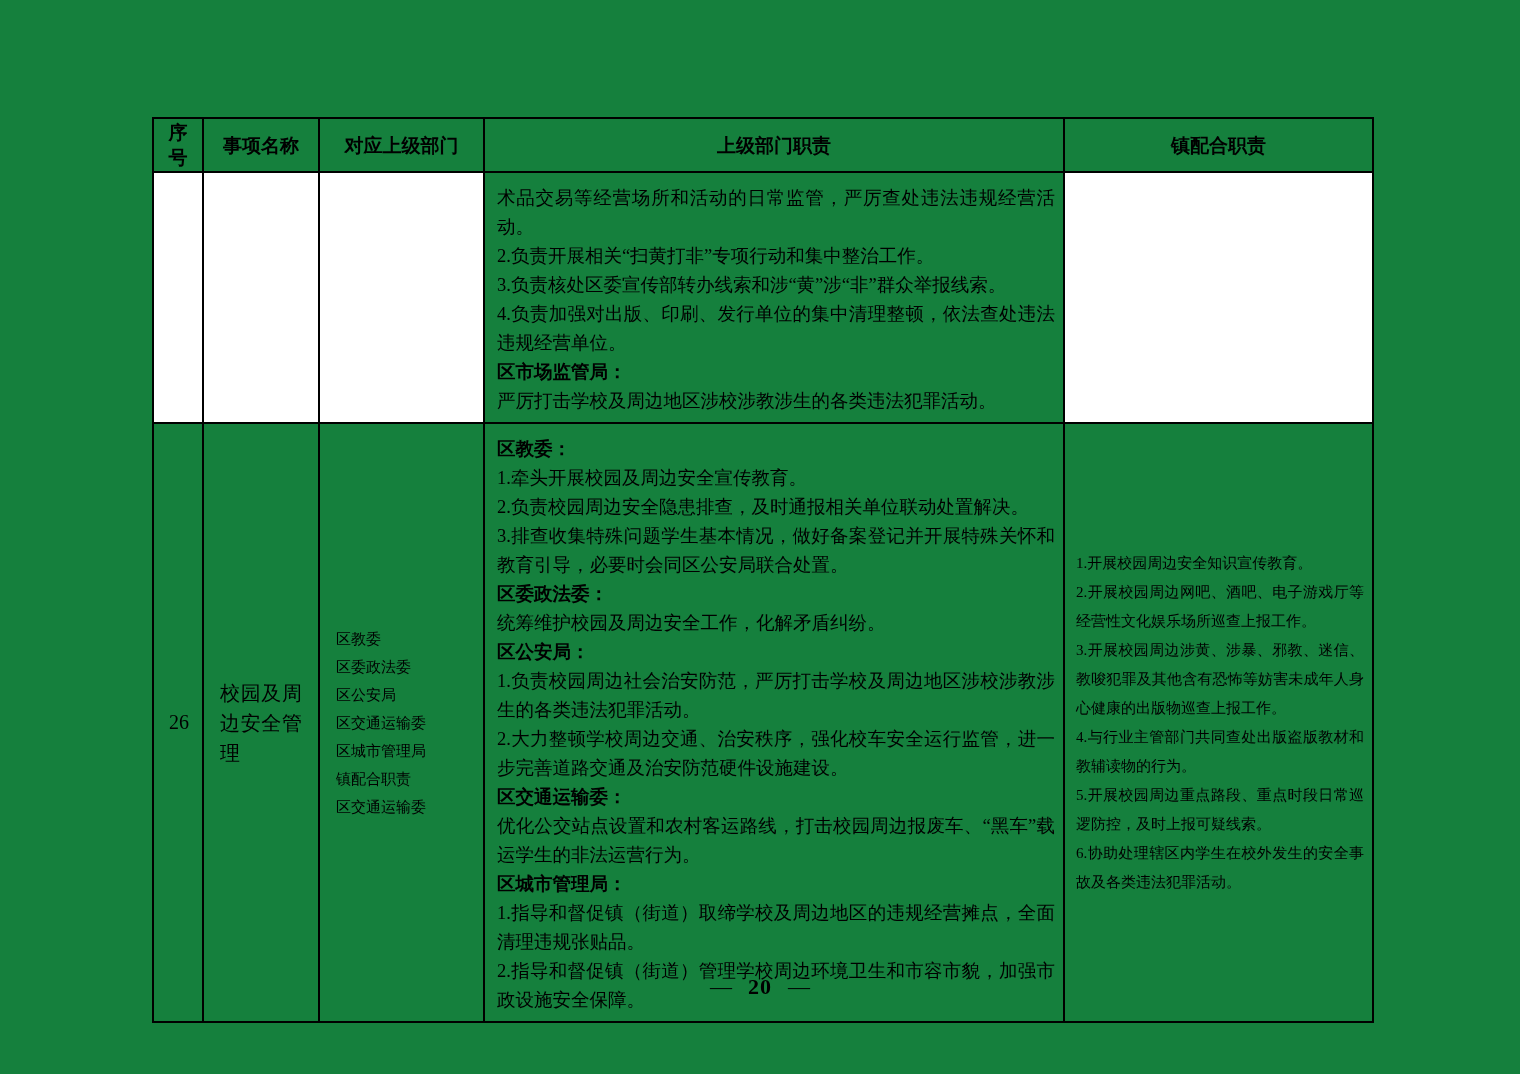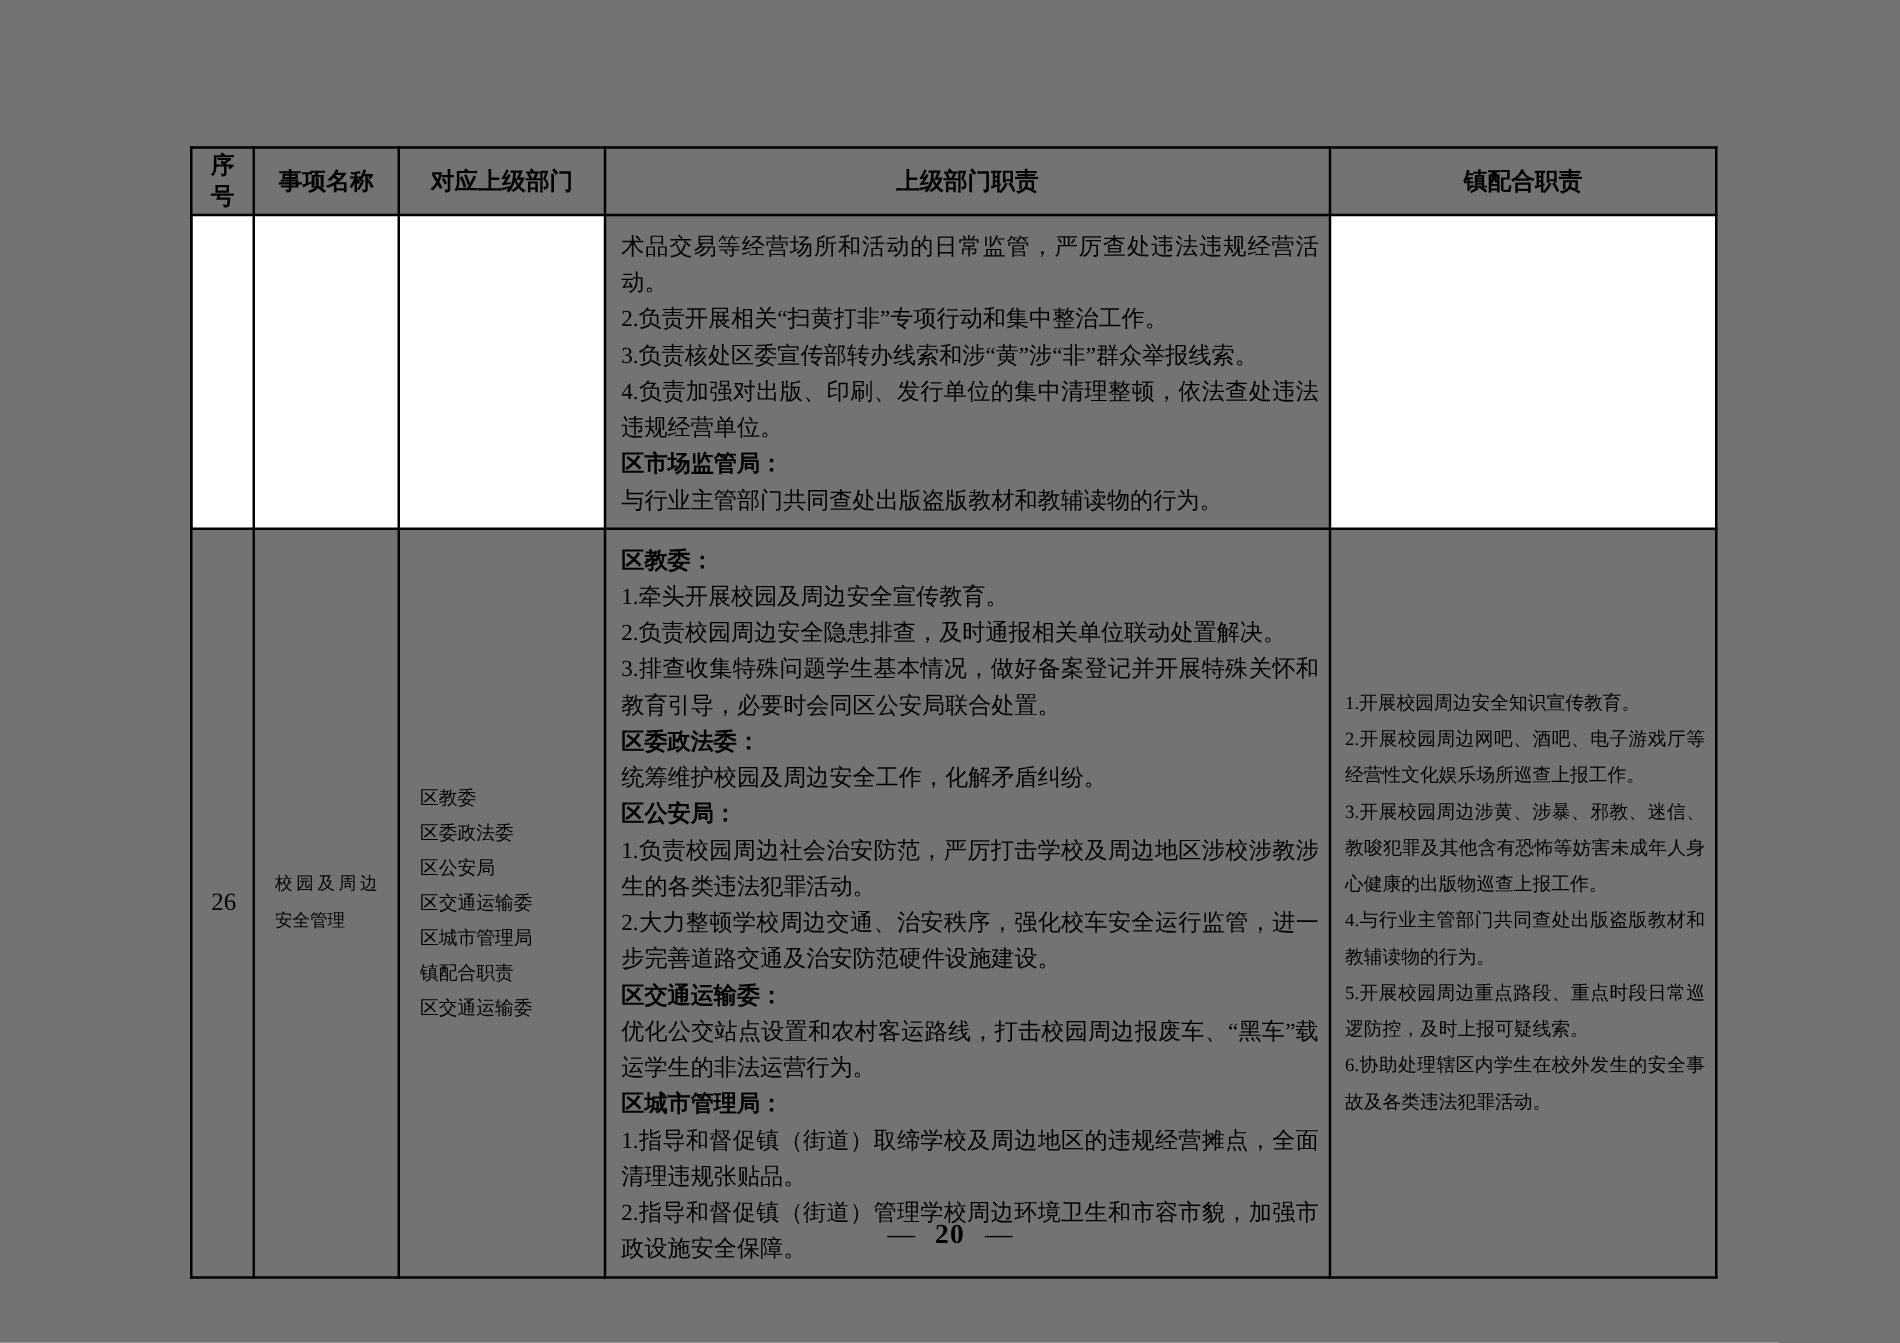--- a/index.html
+++ b/index.html
@@ -9,21 +9,21 @@
     height: 1074px;
     background: #ffffff;
     color: #000000;
     font-family: "Liberation Serif", "DejaVu Serif", serif;
     -webkit-font-smoothing: antialiased;
   }
   .page {
     position: relative;
     width: 1520px;
     height: 1074px;
-    background: #737373;
+    background: #15803d;
     overflow: hidden;
   }
 
   table.resp-table {
     position: absolute;
     left: 152px;
     top: 117px;
     width: 1220px;
     border-collapse: collapse;
     table-layout: fixed;
@@ -64,21 +64,21 @@
   p.b { font-weight: bold; }
 
   td.cell-serial {
     text-align: center;
     vertical-align: middle;
     font-size: 20px;
   }
   td.cell-item {
     vertical-align: middle;
     padding: 0 16px;
-    font-size: 14px;
+    font-size: 20px;
     line-height: 30px;
     text-align: justify;
     text-justify: inter-character;
   }
   td.cell-depts {
     vertical-align: middle;
     padding: 0 8px 0 16px;
     font-size: 15px;
     line-height: 28px;
     text-align: left;
@@ -131,21 +131,21 @@
       <tr class="row-cont">
         <td class="cell-empty cell-serial"></td>
         <td class="cell-empty cell-item"></td>
         <td class="cell-empty cell-depts"></td>
         <td class="cell-duties">
           <p>术品交易等经营场所和活动的日常监管，严厉查处违法违规经营活动。</p>
           <p>2.负责开展相关“扫黄打非”专项行动和集中整治工作。</p>
           <p>3.负责核处区委宣传部转办线索和涉“黄”涉“非”群众举报线索。</p>
           <p>4.负责加强对出版、印刷、发行单位的集中清理整顿，依法查处违法违规经营单位。</p>
           <p class="b">区市场监管局：</p>
-          <p>与行业主管部门共同查处出版盗版教材和教辅读物的行为。</p>
+          <p>严厉打击学校及周边地区涉校涉教涉生的各类违法犯罪活动。</p>
         </td>
         <td class="cell-empty cell-town"></td>
       </tr>
 
       <tr class="row-main">
         <td class="cell-serial">26</td>
         <td class="cell-item">校园及周边安全管理</td>
         <td class="cell-depts">
           <div>区教委</div>
           <div>区委政法委</div>

